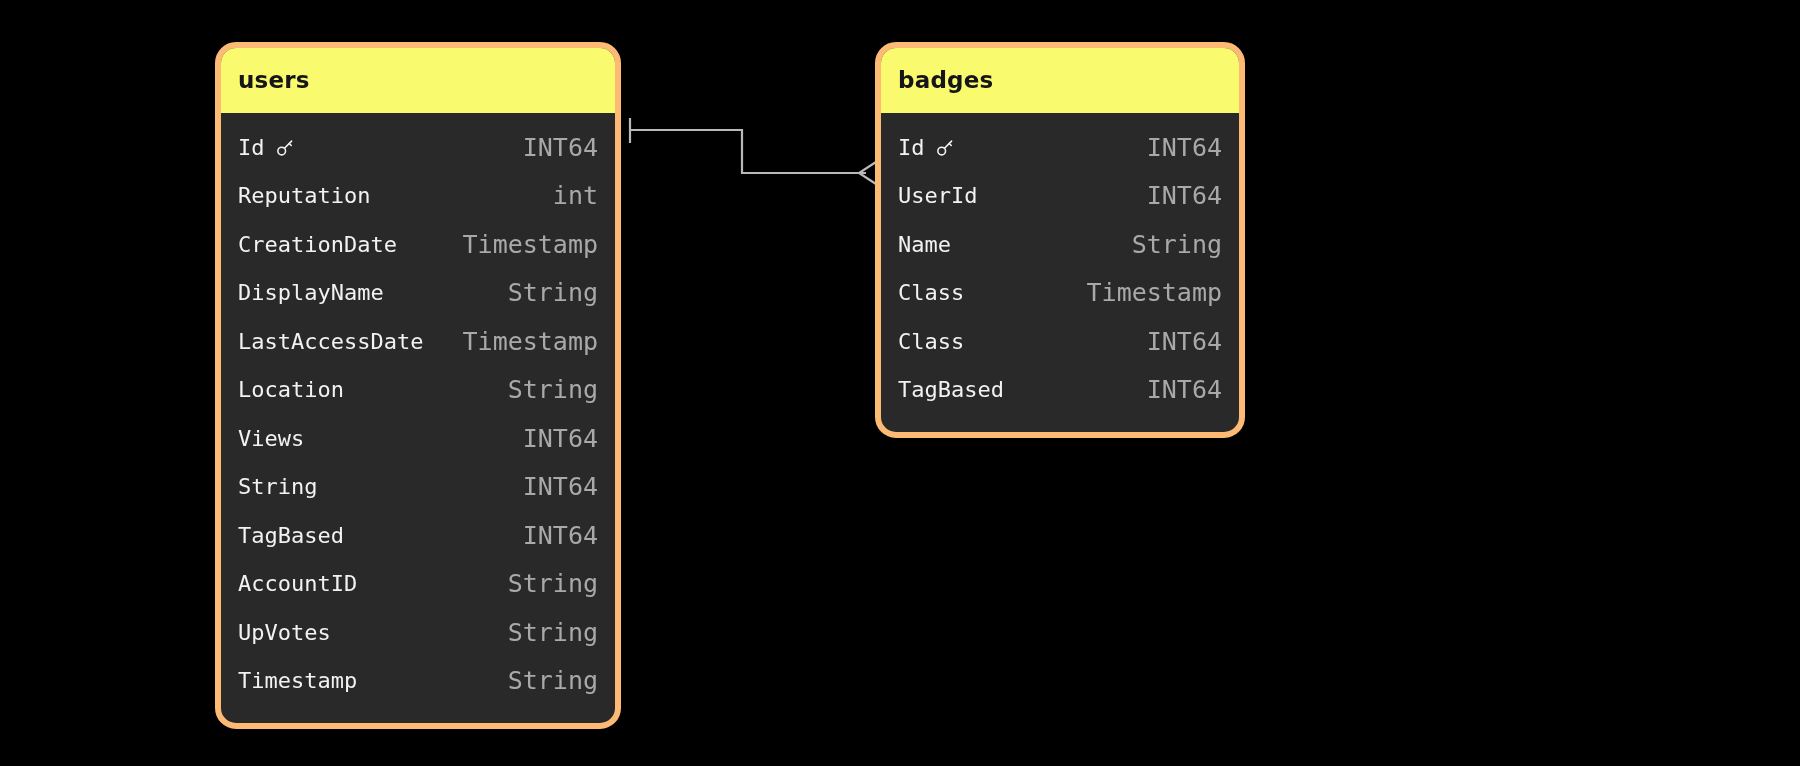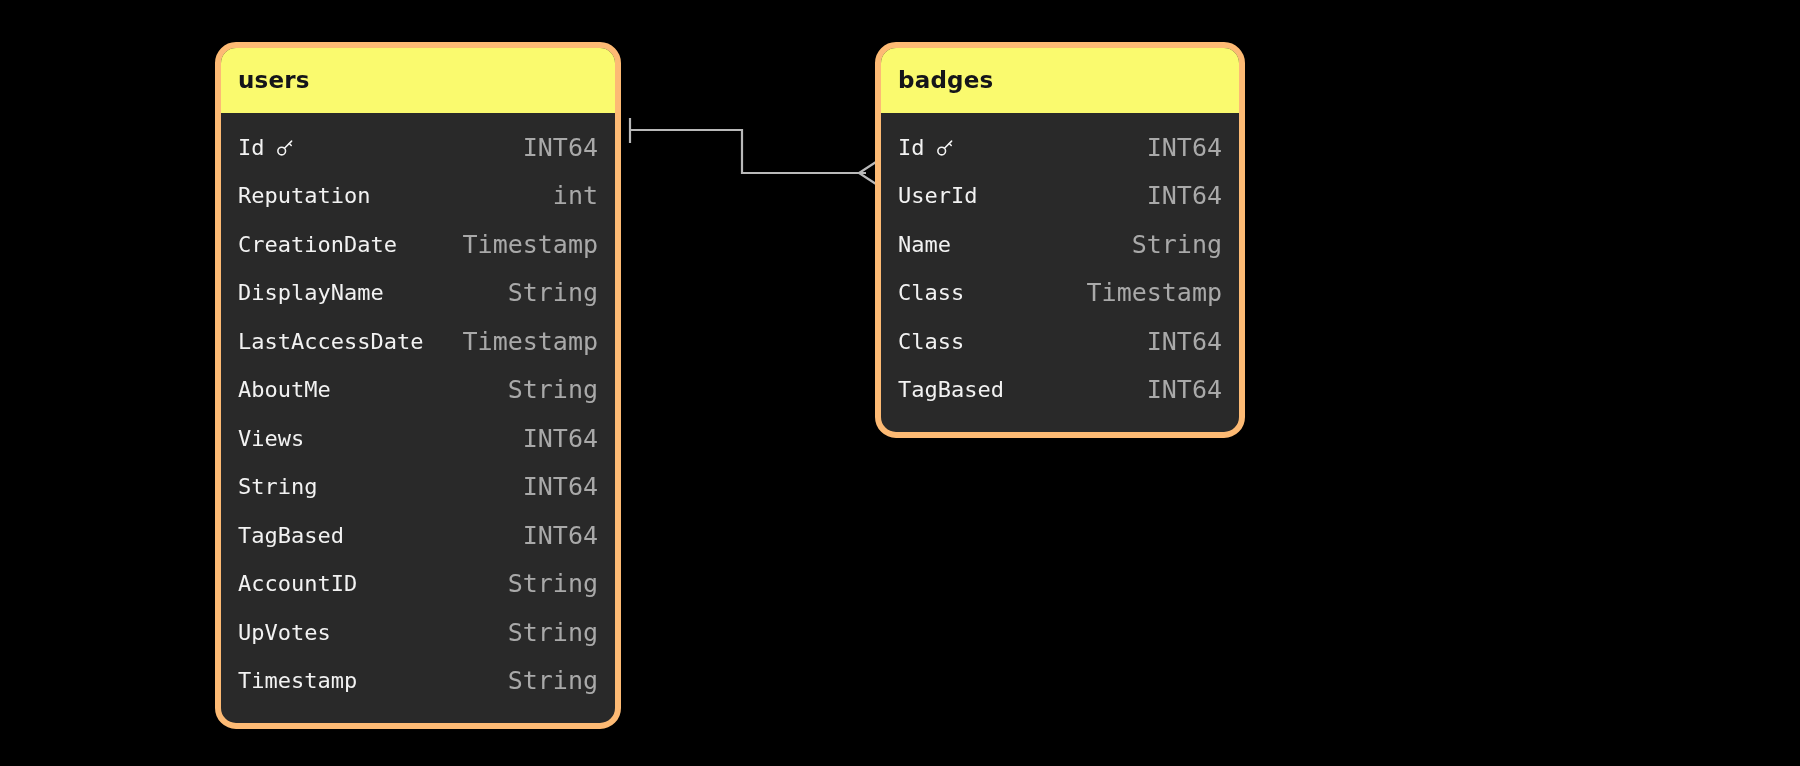--- a/index.html
+++ b/index.html
@@ -162,21 +162,21 @@
           <div class="col-type">String</div>
         </div>
         <div class="col-row">
           <div class="col-name">
             <span>LastAccessDate</span>
           </div>
           <div class="col-type">Timestamp</div>
         </div>
         <div class="col-row">
           <div class="col-name">
-            <span>AboutMe</span>
+            <span>Location</span>
           </div>
           <div class="col-type">String</div>
         </div>
         <div class="col-row">
           <div class="col-name">
             <span>Views</span>
           </div>
           <div class="col-type">INT64</div>
         </div>
         <div class="col-row">

